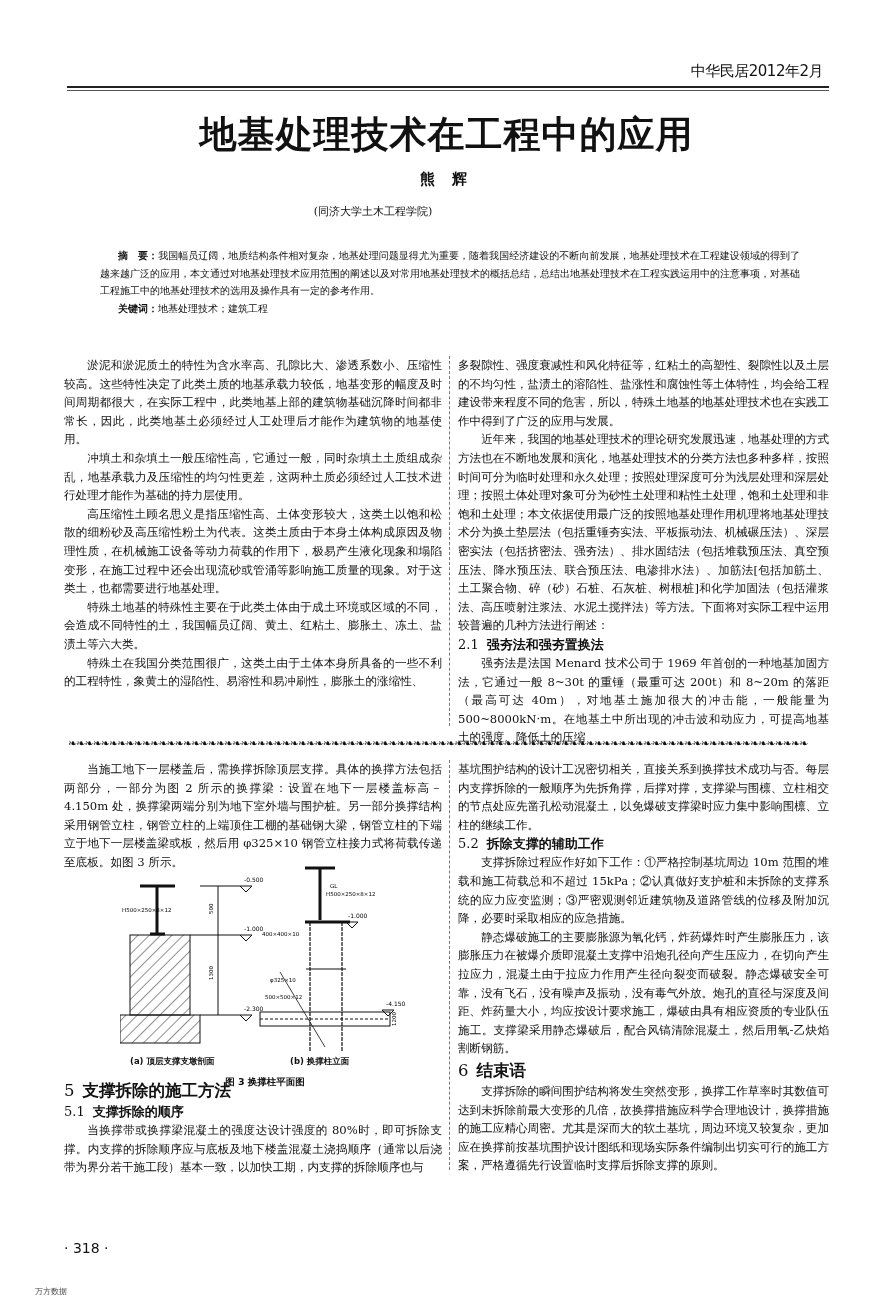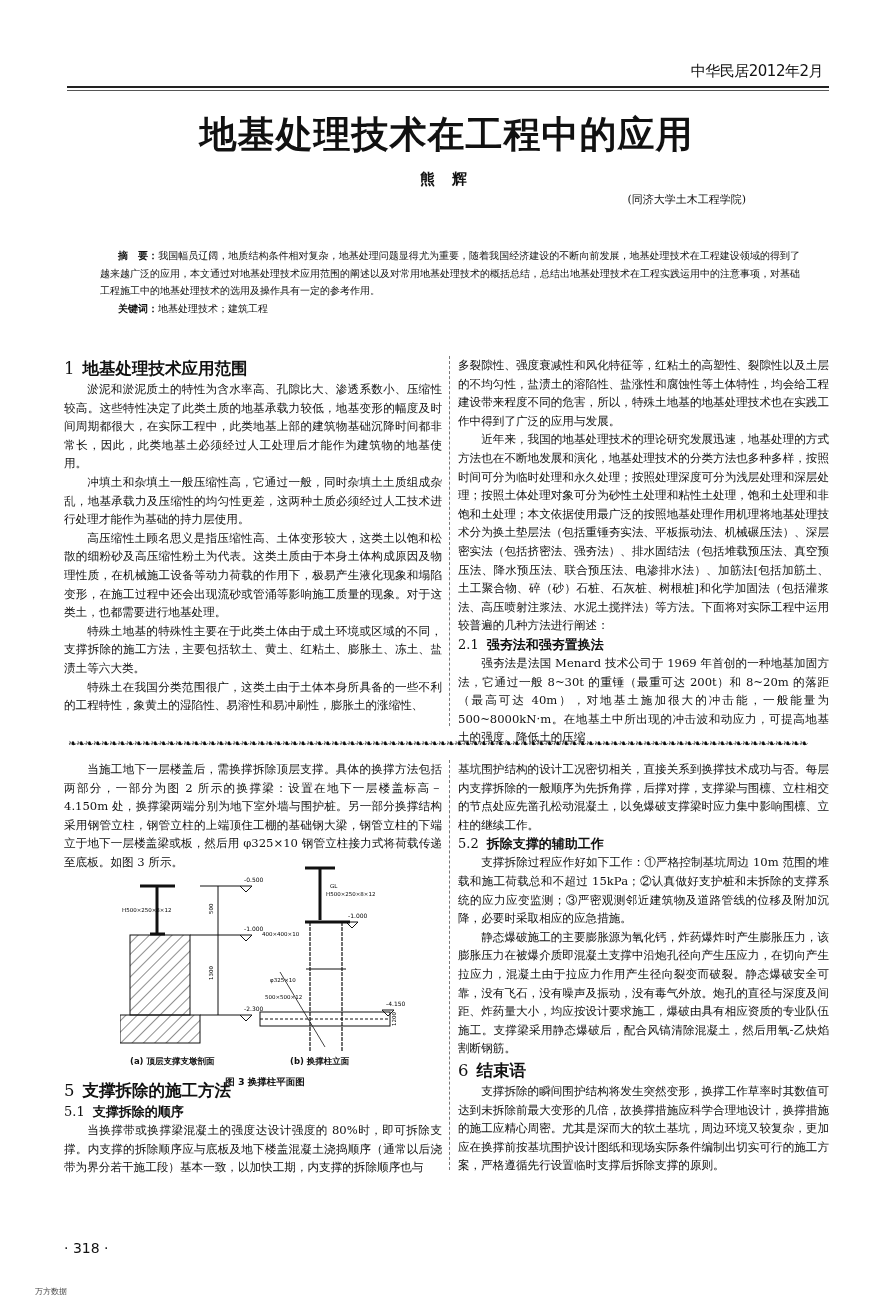--- a/index.html
+++ b/index.html
@@ -20,21 +20,21 @@
     .title {
       position: absolute; left: 0; width: 893px; top: 110px; text-align: center;
       font-family: "DejaVu Sans", "Liberation Sans", sans-serif;
       font-size: 37px; font-weight: bold; letter-spacing: 1px;
     }
     .author {
       position: absolute; left: 0; width: 893px; top: 170px; text-align: center;
       font-size: 15px; letter-spacing: 6px; font-weight: bold;
     }
     .affil {
-      position: absolute; left: 0; width: 746px; top: 192px; text-align: right;
+      position: absolute; left: 0; width: 746px; top: 204px; text-align: center;
       font-size: 11px;
     }
     .abstract {
       position: absolute; left: 100px; width: 700px; top: 247px;
       font-size: 10px; line-height: 17.5px; text-align: justify;
     }
     .abstract .lbl { font-weight: bold; font-family: "DejaVu Sans", "Liberation Sans", sans-serif; }
     .abstract p { margin: 0; text-indent: 18px; }
     .col {
       position: absolute; font-size: 11.6px; line-height: 18.6px; text-align: justify;
@@ -91,25 +91,24 @@
 <h1 class="title" style="margin:0;">地基处理技术在工程中的应用</h1>
 <div class="author">熊 辉</div>
 <div class="affil">(同济大学土木工程学院)</div>
 
 <div class="abstract">
   <p><span class="lbl">摘　要：</span><span>我国幅员辽阔，地质结构条件相对复杂，地基处理问题显得尤为重要，随着我国经济建设的不断向前发展，地基处理技术在工程建设领域的得到了越来越广泛的应用，本文通过对地基处理技术应用范围的阐述以及对常用地基处理技术的概括总结，总结出地基处理技术在工程实践运用中的注意事项，对基础工程施工中的地基处理技术的选用及操作具有一定的参考作用。</span></p>
   <p><span class="lbl">关键词：</span><span>地基处理技术；建筑工程</span></p>
 </div>
 
 <div id="c1" class="col">
-  <h2><span class="num">1</span><span>地基处理技术应用范围</span></h2>
   <p>淤泥和淤泥质土的特性为含水率高、孔隙比大、渗透系数小、压缩性较高。这些特性决定了此类土质的地基承载力较低，地基变形的幅度及时间周期都很大，在实际工程中，此类地基上部的建筑物基础沉降时间都非常长，因此，此类地基土必须经过人工处理后才能作为建筑物的地基使用。</p>
   <p>冲填土和杂填土一般压缩性高，它通过一般，同时杂填土土质组成杂乱，地基承载力及压缩性的均匀性更差，这两种土质必须经过人工技术进行处理才能作为基础的持力层使用。</p>
   <p>高压缩性土顾名思义是指压缩性高、土体变形较大，这类土以饱和松散的细粉砂及高压缩性粉土为代表。这类土质由于本身土体构成原因及物理性质，在机械施工设备等动力荷载的作用下，极易产生液化现象和塌陷变形，在施工过程中还会出现流砂或管涌等影响施工质量的现象。对于这类土，也都需要进行地基处理。</p>
-  <p>特殊土地基的特殊性主要在于此类土体由于成土环境或区域的不同，支撑拆除的施工方法，主要包括软土、黄土、红粘土、膨胀土、冻土、盐渍土等六大类。</p>
+  <p>特殊土地基的特殊性主要在于此类土体由于成土环境或区域的不同，会造成不同特性的土，我国幅员辽阔、黄土、红粘土、膨胀土、冻土、盐渍土等六大类。</p>
   <p>特殊土在我国分类范围很广，这类土由于土体本身所具备的一些不利的工程特性，象黄土的湿陷性、易溶性和易冲刷性，膨胀土的涨缩性、</p>
 </div>
 
 <div class="vdiv" style="top:356px;height:370px;"></div>
 
 <div id="c2" class="col">
   <p style="text-indent:0;">多裂隙性、强度衰减性和风化特征等，红粘土的高塑性、裂隙性以及土层的不均匀性，盐渍土的溶陷性、盐涨性和腐蚀性等土体特性，均会给工程建设带来程度不同的危害，所以，特殊土地基的地基处理技术也在实践工作中得到了广泛的应用与发展。</p>
   <p>近年来，我国的地基处理技术的理论研究发展迅速，地基处理的方式方法也在不断地发展和演化，地基处理技术的分类方法也多种多样，按照时间可分为临时处理和永久处理；按照处理深度可分为浅层处理和深层处理；按照土体处理对象可分为砂性土处理和粘性土处理，饱和土处理和非饱和土处理；本文依据使用最广泛的按照地基处理作用机理将地基处理技术分为换土垫层法（包括重锤夯实法、平板振动法、机械碾压法）、深层密实法（包括挤密法、强夯法）、排水固结法（包括堆载预压法、真空预压法、降水预压法、联合预压法、电渗排水法）、加筋法[包括加筋土、土工聚合物、碎（砂）石桩、石灰桩、树根桩]和化学加固法（包括灌浆法、高压喷射注浆法、水泥土搅拌法）等方法。下面将对实际工程中运用较普遍的几种方法进行阐述：</p>
   <h3><span class="num">2.1</span><span>强夯法和强夯置换法</span></h3>
   <p>强夯法是法国 Menard 技术公司于 1969 年首创的一种地基加固方法，它通过一般 8~30t 的重锤（最重可达 200t）和 8~20m 的落距（最高可达 40m），对地基土施加很大的冲击能，一般能量为 500~8000kN·m。在地基土中所出现的冲击波和动应力，可提高地基土的强度、降低土的压缩</p>

